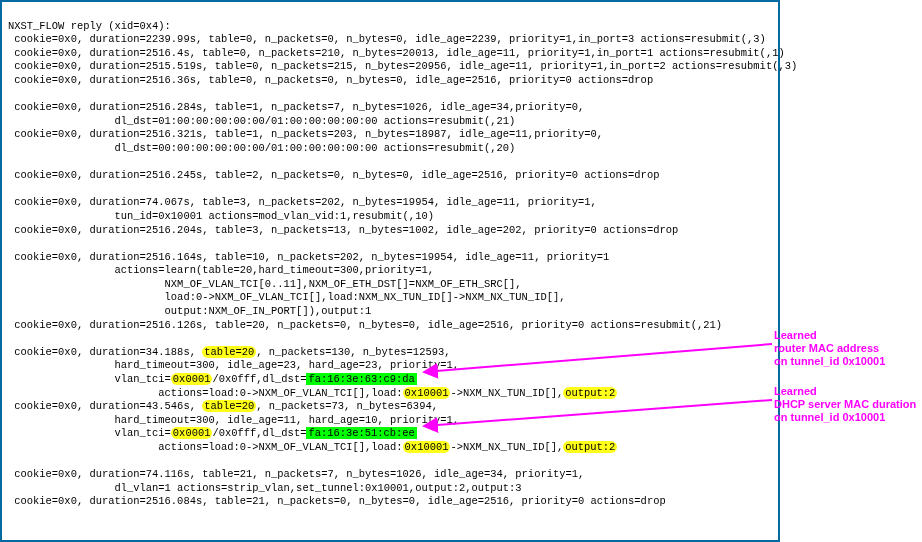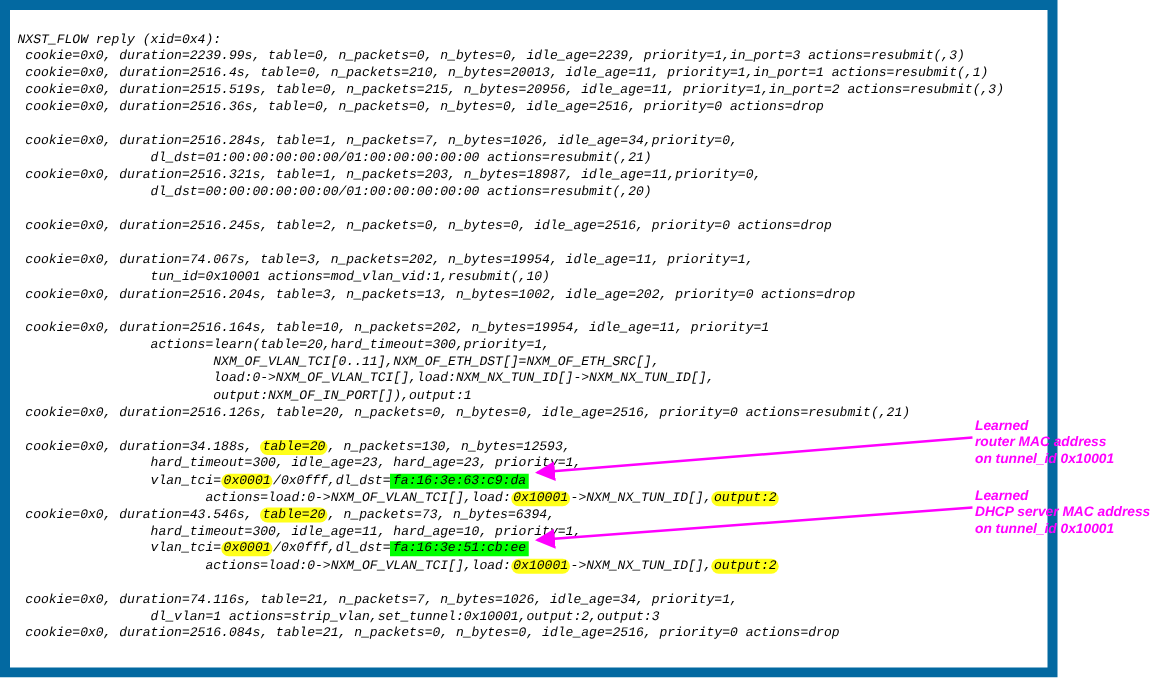--- a/index.html
+++ b/index.html
@@ -5,27 +5,26 @@
   body {
     margin: 0;
     background: #fff;
     font-family: "Andale Mono", "Courier New", monospace;
     font-size:10.45px;
     line-height:13.6px;
     color:#000;
   }
   .frame {
     box-sizing:border-box;
-    width:846px;
+    width:780px;
     height:542px;
-    border:8px solid #0369a1;
+    border:2px solid #0369a1;
     padding:4px 6px;
     position:relative;
     white-space:pre;
-    font-style:italic;
   }
   .hl-y { background:#ffff1a; border-radius:6px; padding:0 2px; }
   .hl-g { background:#00ff00; padding:0 2px; }
   .arrow { stroke:#ff00ff; stroke-width:2; fill:#ff00ff; }
   .ann { position:absolute; font-family:Tahoma,Arial,sans-serif; font-size:11px; font-weight:bold; color:#ff00ff; line-height:13px; }
 </style>
 </head>
 <body>
 
 <div class="frame">
@@ -68,14 +67,14 @@
 <svg width="922" height="542" style="position:absolute;left:0;top:0;pointer-events:none">
   <defs>
     <marker id="ah" markerWidth="8" markerHeight="8" refX="7" refY="4" orient="auto">
       <path d="M0,0 L8,4 L0,8 z" fill="#ff00ff"></path>
     </marker>
   </defs>
   <line class="arrow" x1="770" y1="342" x2="422" y2="370" marker-end="url(#ah)"></line>
   <line class="arrow" x1="770" y1="398" x2="422" y2="424" marker-end="url(#ah)"></line>
 </svg>
 <div class="ann" style="left:772px; top:327px"><span>Learned</span><br><span>router MAC address</span><br><span>on tunnel_id 0x10001</span></div>
-<div class="ann" style="left:772px; top:383px"><span>Learned</span><br><span>DHCP server MAC address</span><br><span>on tunnel_id 0x10001</span></div>
+<div class="ann" style="left:772px; top:383px"><span>Learned</span><br><span>DHCP server MAC duration</span><br><span>on tunnel_id 0x10001</span></div>
 </div>
 
 </body></html>

